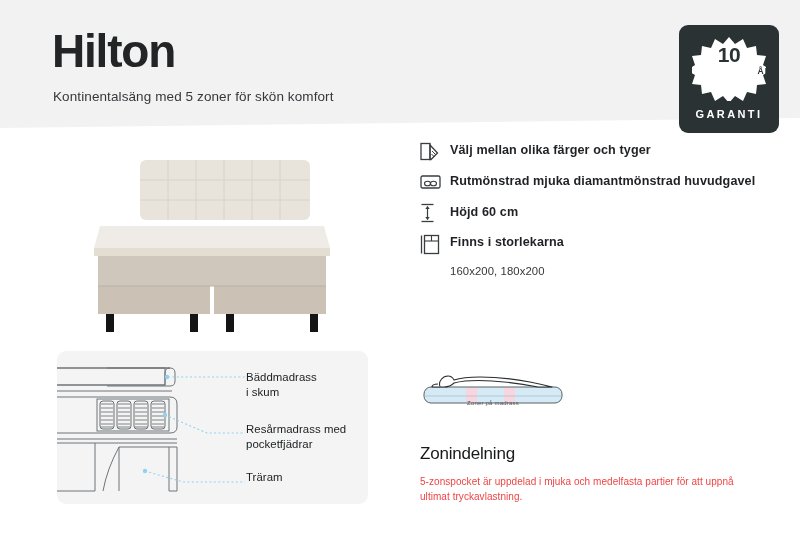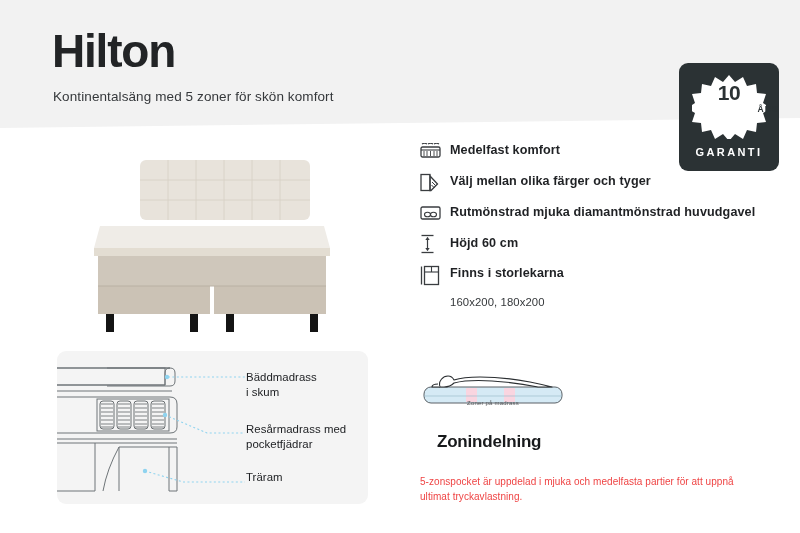--- a/index.html
+++ b/index.html
@@ -23,21 +23,21 @@
     color:#222426;line-height:1;
   }
   .subtitle{
     position:absolute;left:53px;top:89px;
     font-size:13.5px;color:#35383b;letter-spacing:.1px;
   }
 
   
   .badge{
     position:absolute;left:679px;top:25px;width:100px;height:108px;
-    background:#2b3234;border-radius:9px;margin-top:38px;
+    background:#2b3234;border-radius:9px;
   }
   .badge-star{
     position:absolute;left:50%;top:12px;transform:translateX(-50%);
     width:74px;height:64px;
   }
   .badge-years{
     position:absolute;left:0;right:0;top:18px;text-align:center;
     font-size:21px;font-weight:bold;color:#2b3234;letter-spacing:-.5px;
   }
   .badge-ars{
@@ -82,22 +82,22 @@
   .c2{position:absolute;top:52px;left:0;}
   .c3{position:absolute;top:100px;left:0;}
 
   
   .zone-illus{position:absolute;left:418px;top:363px;}
   .zone-caption{
     position:absolute;left:418px;top:400px;width:150px;text-align:center;
     font-size:6px;color:#55585b;letter-spacing:.2px;
   }
   .zone-title{
-    position:absolute;left:420px;top:432px;
-    font-size:17px;font-weight:bold;color:#17191b;letter-spacing:-.2px;margin-left:17px;
+    position:absolute;left:420px;top:444px;
+    font-size:17px;font-weight:normal;color:#17191b;letter-spacing:-.2px;
   }
   .zone-body{
     position:absolute;left:420px;top:475px;width:330px;
     font-size:10px;color:#ef4444;line-height:1.45;letter-spacing:.05px;
   }
 </style>
 </head>
 <body>
 
 <div class="sheet">
@@ -137,37 +137,20 @@
     <line x1="36" y1="146" x2="264" y2="146" stroke="#b9b0a3" stroke-width="1"></line>
 
     <rect x="44" y="174" width="8" height="18" fill="#141414"></rect>
     <rect x="128" y="174" width="8" height="18" fill="#141414"></rect>
     <rect x="164" y="174" width="8" height="18" fill="#141414"></rect>
     <rect x="248" y="174" width="8" height="18" fill="#141414"></rect>
   </svg>
 
   <div class="features">
 
-    <div class="feature">
-      <span class="f-icon">
-        <svg width="21" height="16" viewBox="0 0 21 16">
-          <rect x="1" y="4" width="19" height="10" rx="1.5" fill="none" stroke="#3a3d40" stroke-width="1.3"></rect>
-          <path d="M1 7 h19" stroke="#3a3d40" stroke-width="1.1"></path>
-          <path d="M2 1 q2.5 -1.6 5 0 M8 1 q2.5 -1.6 5 0 M14 1 q2.5 -1.6 5 0" fill="none" stroke="#3a3d40" stroke-width="1.1"></path>
-          <g stroke="#3a3d40" stroke-width=".9">
-            <line x1="4" y1="8" x2="4" y2="13"></line>
-              <line x1="7" y1="8" x2="7" y2="13"></line>
-            <line x1="10.5" y1="8" x2="10.5" y2="13"></line>
-              <line x1="14" y1="8" x2="14" y2="13"></line>
-            <line x1="17" y1="8" x2="17" y2="13"></line>
-          </g>
-        </svg>
-      </span>
-      <span class="f-text">Medelfast komfort</span>
-    </div>
 
     <div class="feature">
       <span class="f-icon">
         <svg width="19" height="19" viewBox="0 0 19 19">
           <rect x="1" y="1.5" width="9" height="16" fill="none" stroke="#3a3d40" stroke-width="1.3"></rect>
           <path d="M10 3 L17.5 11 L11 17.5 L10 17.5 Z" fill="none" stroke="#3a3d40" stroke-width="1.3"></path>
           <path d="M12 9 L16 13 M11.5 12 L14.5 15" stroke="#3a3d40" stroke-width="1"></path>
         </svg>
       </span>
       <span class="f-text">Välj mellan olika färger och tyger</span>

